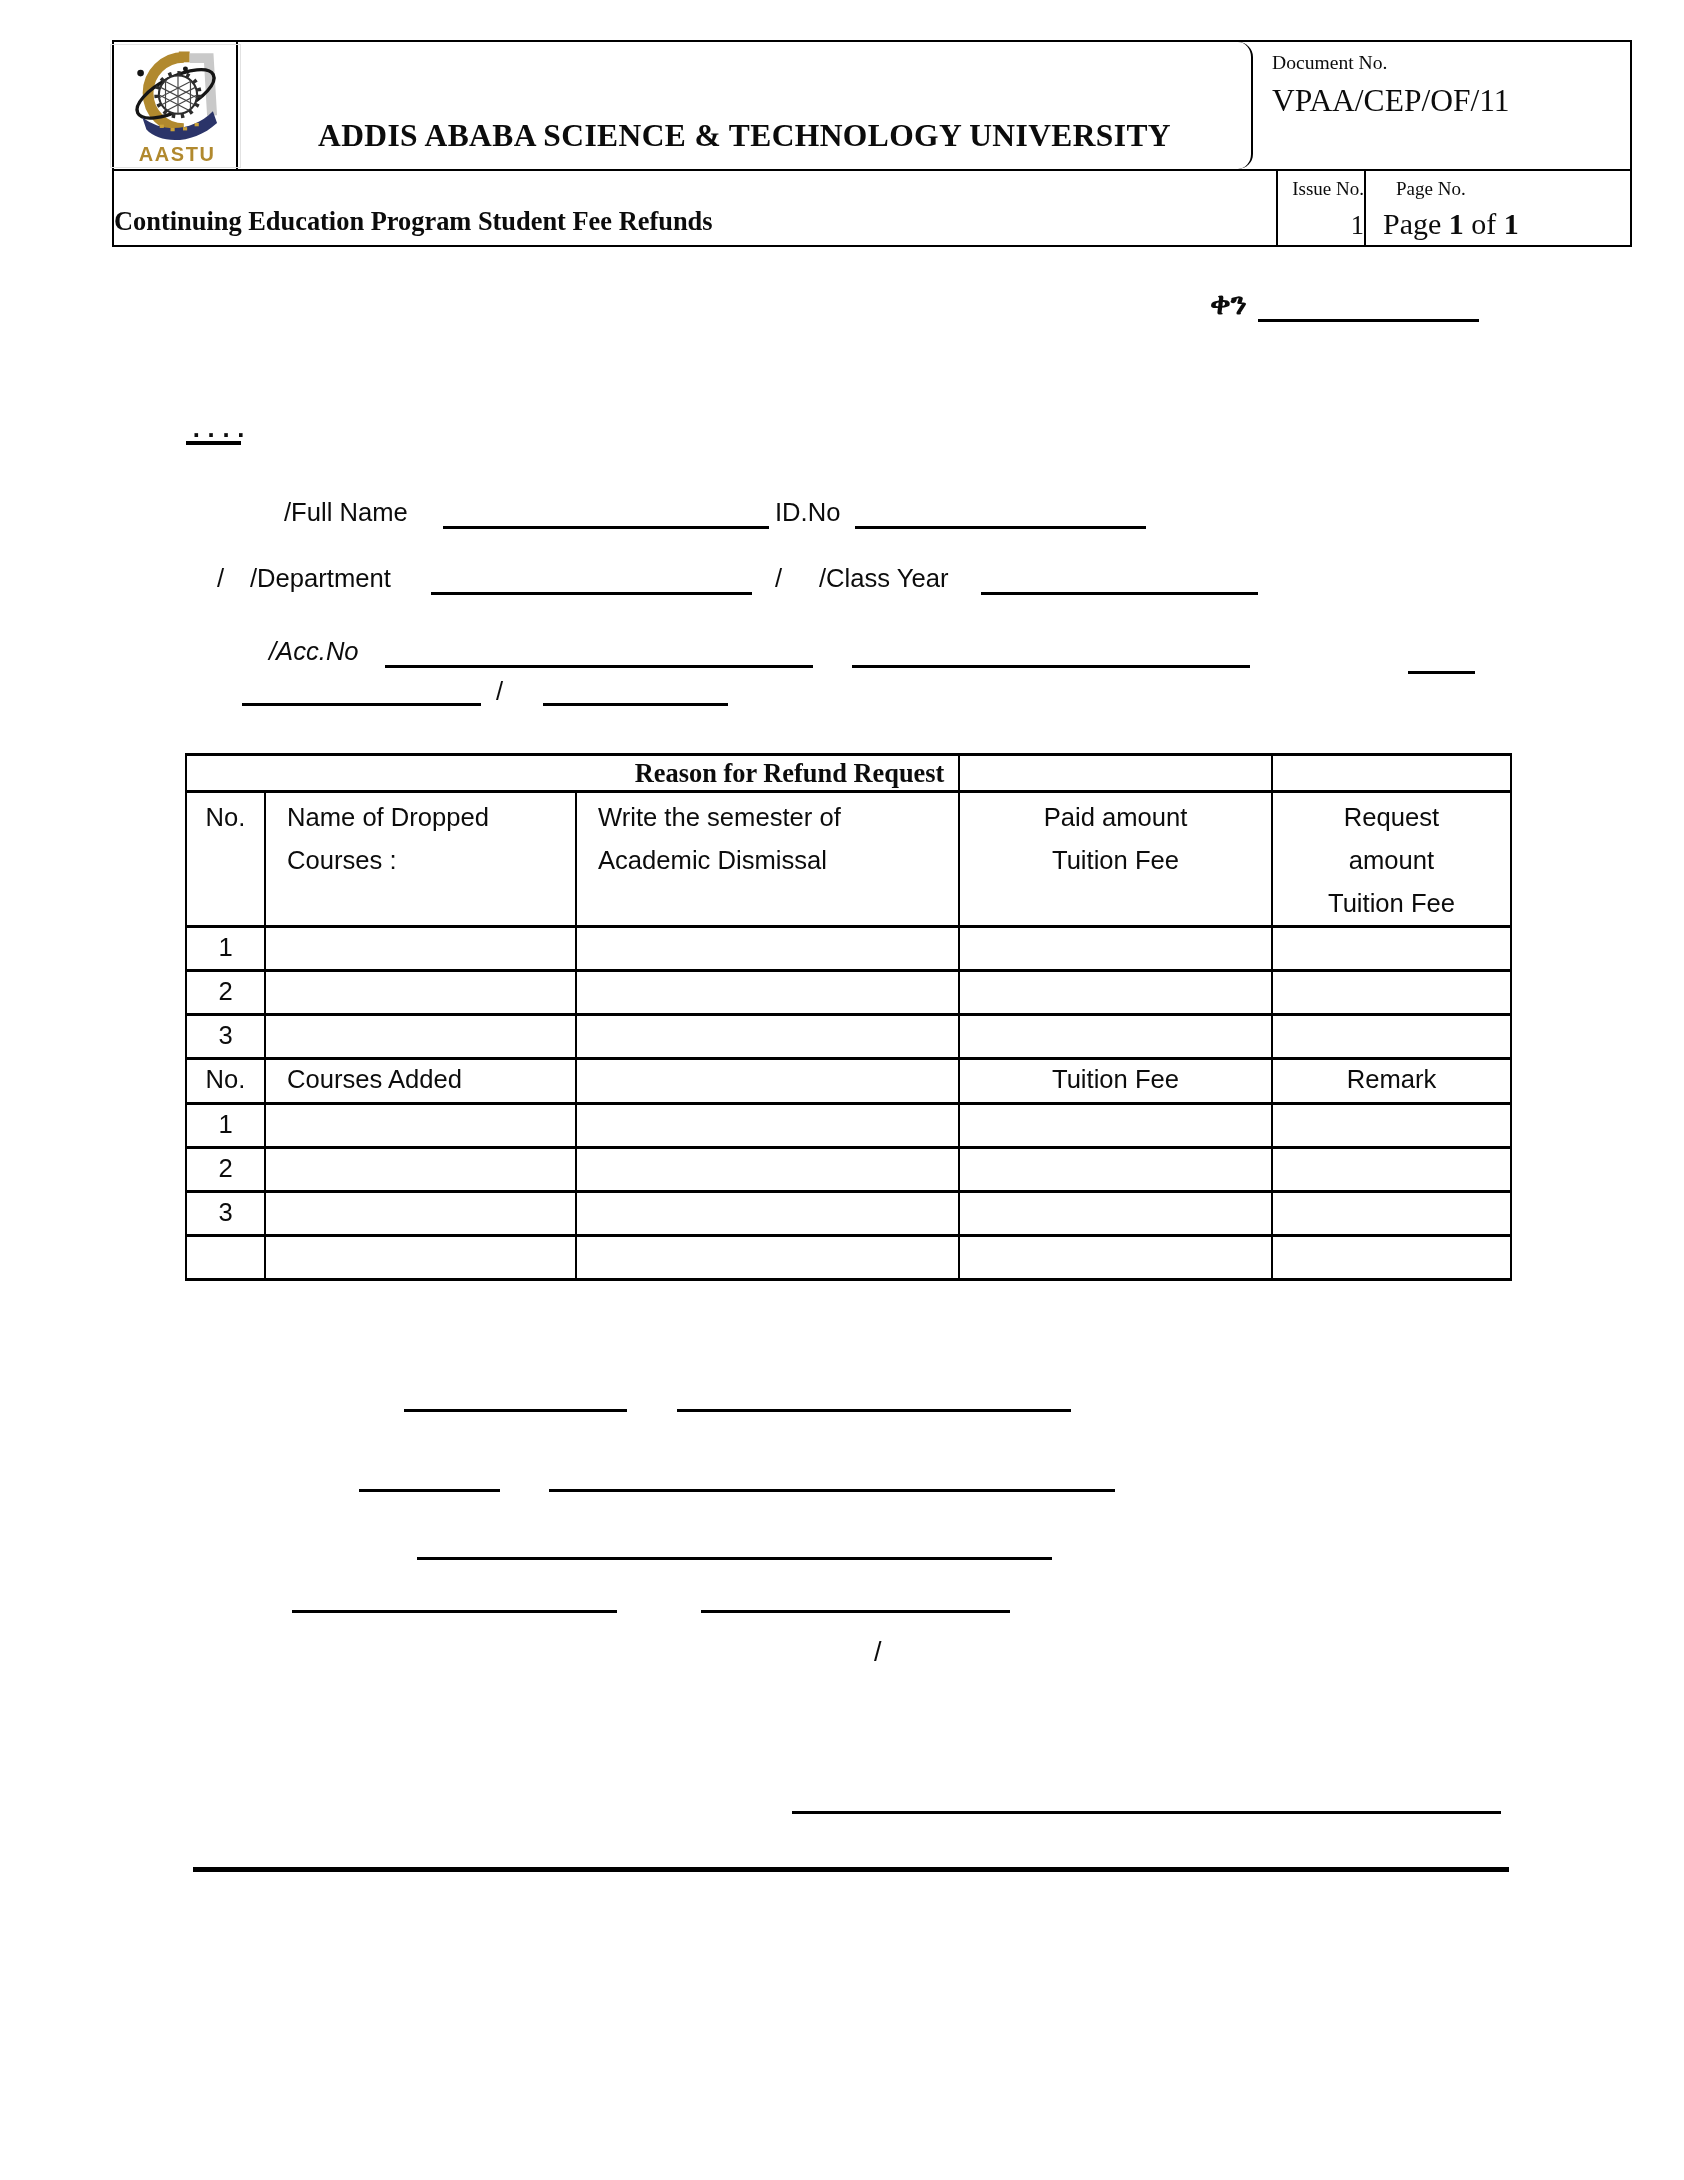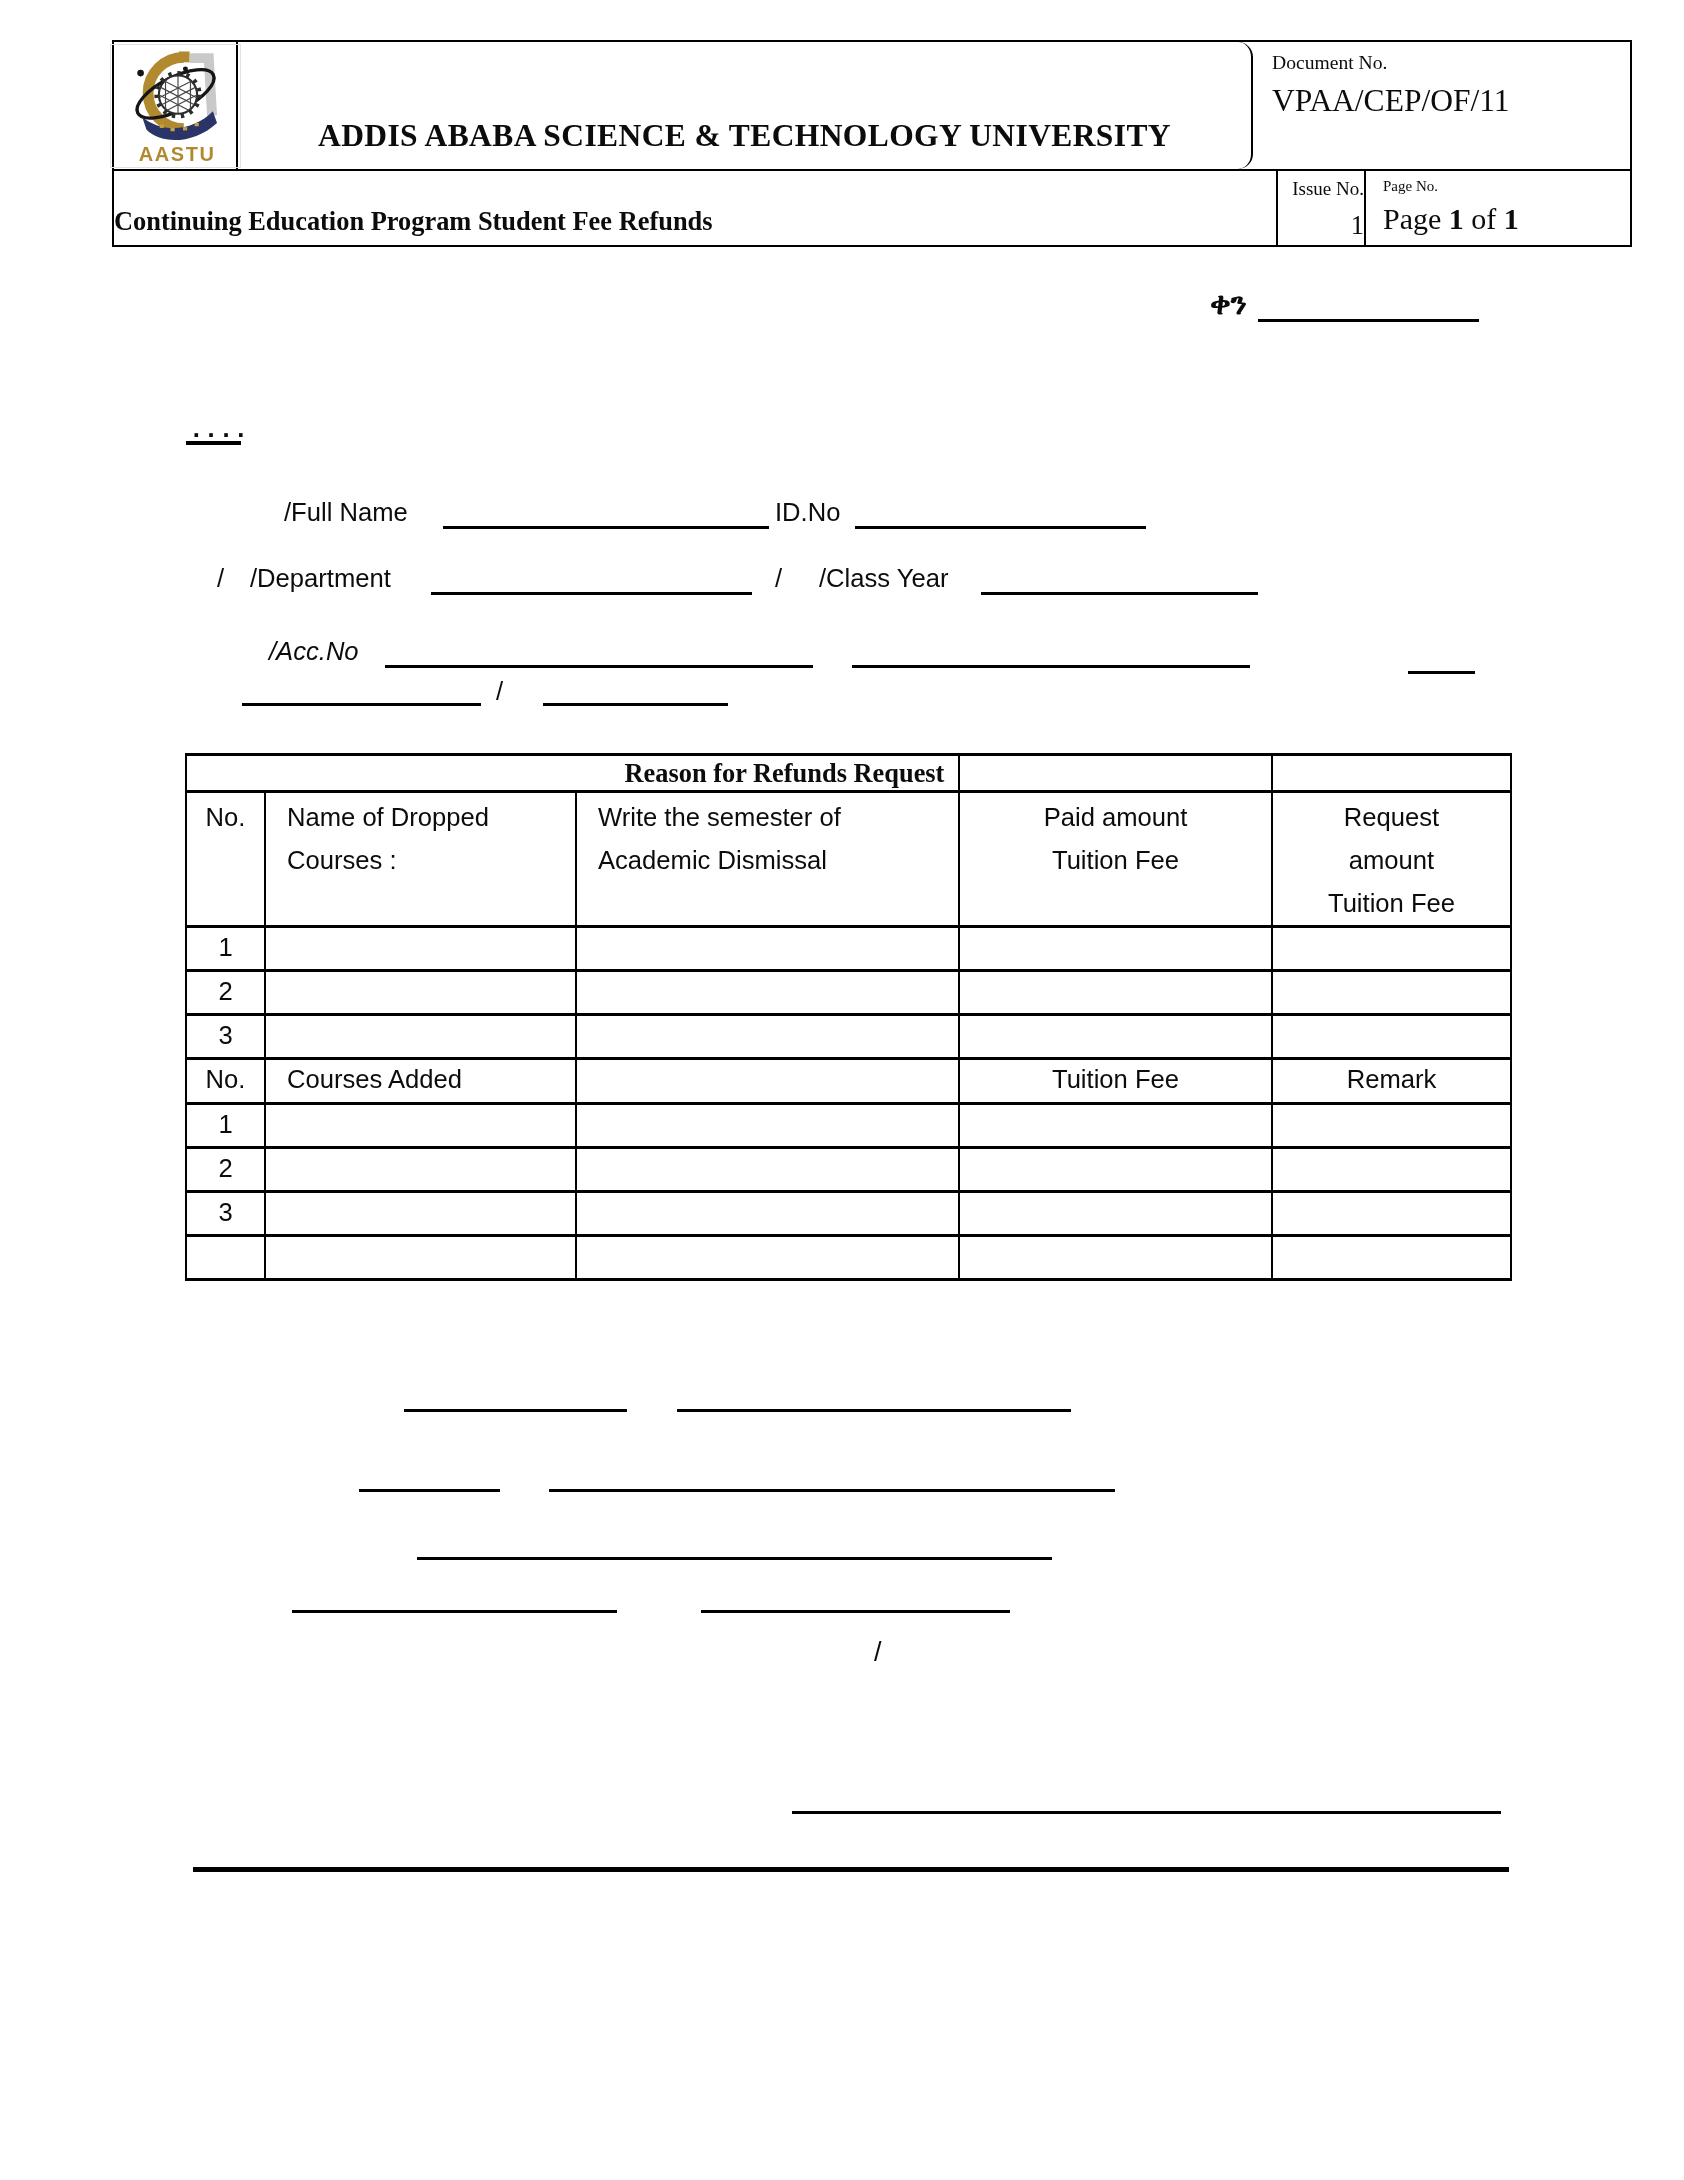--- a/index.html
+++ b/index.html
@@ -32,21 +32,21 @@
   .uni-title { font-weight: bold; font-size: 31.5px; letter-spacing: 0.4px; }
   .doc-cell { flex: 1; padding: 10.2px 0 0 19px; }
   .doc-label { font-size: 19.6px; }
   .doc-value { font-size: 31.5px; margin-top: 8.5px; }
   .h2-left { width: 1164px; border-right: 2.6px solid #000; display:flex; align-items:flex-end; justify-content:flex-start; padding-bottom: 7.7px; padding-right: 25.6px; }
   .form-title { font-weight: bold; font-size: 26.4px; }
   .issue-cell { width: 88px; border-right: 2.6px solid #000; padding-top: 6.8px; text-align:right; }
   .issue-label { font-size: 19px; }
   .issue-value { font-size: 26.4px; margin-top: 10.2px; }
   .page-cell { flex: 1; padding: 6.8px 0 0 17px; }
-  .page-label { font-size: 15px; }
+  .page-label { font-size: 19px; margin-left: 13px; }
   .page-value { font-size: 30px; margin-top: 6.8px; }
   .page-value b { font-weight: bold; }
 
   
   .flabel { position: absolute; font-size: 25.6px; white-space: nowrap; }
   .dots {
     position: absolute; left: 186px; top: 414px; width: 55px; height: 31px;
     font-weight: bold; font-size: 25.6px; letter-spacing: 7.7px; padding-left: 6.8px;
     border-bottom: 4.3px solid #000;
   }
@@ -177,21 +177,21 @@
   <table class="rtable">
     <colgroup>
       <col style="width:79px">
         <col style="width:311px">
         <col style="width:383px">
       <col style="width:313px">
         <col style="width:239px">
     </colgroup>
     <tbody>
         <tr class="trh1">
-      <td colspan="3" class="rfr-cell"><span class="rfr-text">Reason for Refunds Request</span></td>
+      <td colspan="3" class="rfr-cell"><span class="rfr-text">Reason for Refund Request</span></td>
       <td></td>
       <td></td>
     </tr>
     <tr class="trhead">
       <td class="cc">
             <div class="hl">No.</div>
           </td>
       <td class="cl">
         <div class="hl">
               <div>Name of Dropped</div>

